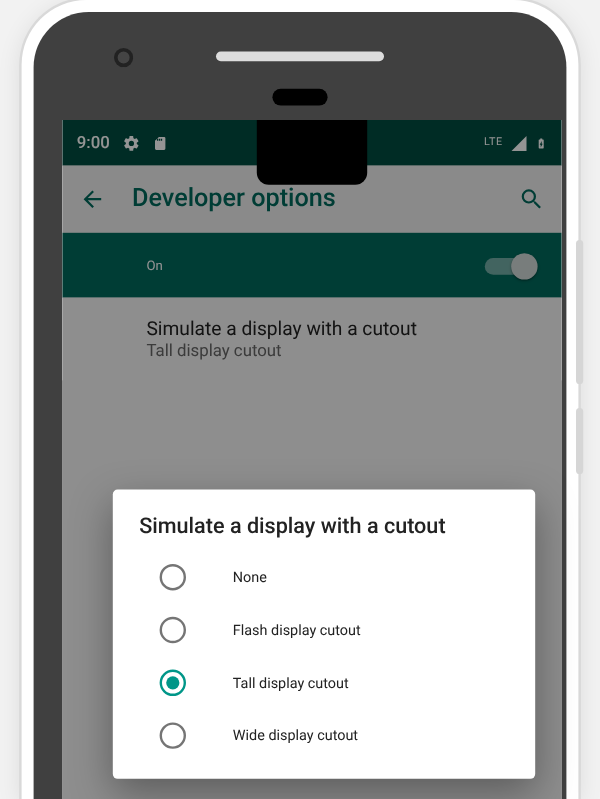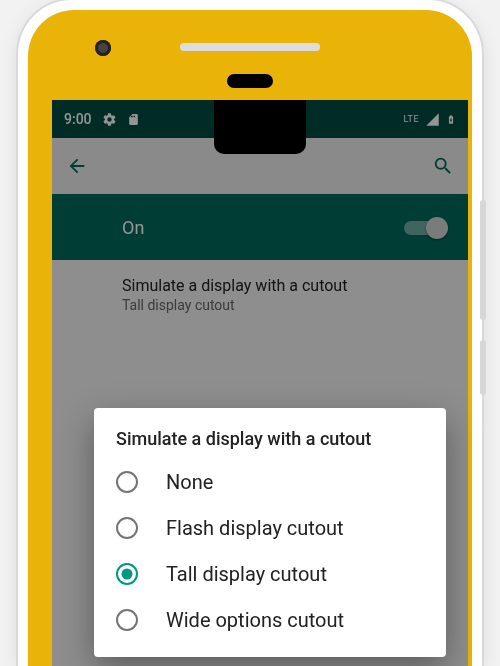--- a/index.html
+++ b/index.html
@@ -10,21 +10,21 @@
     position: absolute;
     left: 18px; top: 0;
     width: 464px; height: 666px;
     background: #fff;
     border-radius: 54px 54px 0 0;
     box-shadow: 0 0 0 2px #d9d9d9, 0 4px 20px rgba(0,0,0,.1);
   }
   .phone-inner {
     position: absolute;
     left: 10px; top: 10px; right: 10px; bottom: 0;
-    background: #eab308;
+    background: #404040;
     border-radius: 46px 46px 0 0;
   }
   .side-btn {
     position: absolute;
     right: -4px;
     width: 6px;
     background: #d6d6d6;
     border-radius: 3px;
   }
   .side-btn.a { top: 200px; height: 120px; }
@@ -91,26 +91,26 @@
     gap: 22px;
   }
   .app-title {
     color: #00695c;
     font-size: 21px;
     font-weight: 500;
   }
   .app-bar .search { margin-left: auto; }
 
   .toggle-row {
-    height: 66px;
+    height: 54px;
     background: #00695c;
     color: #fff;
     display: flex; align-items: center;
     padding: 0 20px 0 70px;
-    font-size: 18px;
+    font-size: 11px;
   }
   .switch {
     margin-left: auto;
     width: 44px; height: 24px; position: relative;
   }
   .switch-track {
     position: absolute; left: 0; top: 6px;
     width: 40px; height: 14px;
     background: rgba(255,255,255,.45);
     border-radius: 7px;
@@ -145,23 +145,23 @@
     box-shadow: 0 12px 34px rgba(0,0,0,.35);
     z-index: 10;
     padding: 20px 0 14px 0;
   }
   .dialog-title {
     font-size: 18px; font-weight: 500; color: #222;
     padding: 0 22px 10px 22px;
   }
   .opt {
     display: flex; align-items: center;
-    gap: 28px;
-    padding: 11px 22px;
-    font-size: 20px; color: #222;
+    gap: 39px;
+    padding: 11px 39px;
+    font-size: 12px; color: #222;
     cursor: pointer;
   }
   .radio {
     width: 22px; height: 22px;
     border: 2.4px solid #757575;
     border-radius: 50%;
     position: relative;
     flex-shrink: 0;
   }
   .radio.selected {
@@ -217,20 +217,21 @@
           </span>
         </div>
       </div>
 
       <div class="app-bar">
         <span class="icon">
           <svg width="22" height="22" viewBox="0 0 24 24" fill="#00695c">
               <path d="M20 11H7.83l5.59-5.59L12 4l-8 8 8 8 1.41-1.41L7.83 13H20z"></path>
             </svg>
         </span>
+        <span class="app-title">Developer options</span>
         <span class="icon search">
           <svg width="22" height="22" viewBox="0 0 24 24" fill="#00695c">
               <path d="M15.5 14h-.79l-.28-.27a6.471 6.471 0 0 0 1.57-4.23 6.5 6.5 0 1 0-6.5 6.5 6.471 6.471 0 0 0 4.23-1.57l.27.28v.79l5 4.99L20.49 19zm-6 0a4.5 4.5 0 1 1 4.5-4.5 4.494 4.494 0 0 1-4.5 4.5z"></path>
             </svg>
         </span>
       </div>
 
       <div class="toggle-row">
         <span>On</span>
         <div class="switch">
@@ -265,15 +266,15 @@
   <div class="opt">
     <span class="radio"></span>
     <span>Flash display cutout</span>
   </div>
   <div class="opt">
     <span class="radio selected"></span>
     <span>Tall display cutout</span>
   </div>
   <div class="opt">
     <span class="radio"></span>
-    <span>Wide options cutout</span>
+    <span>Wide display cutout</span>
   </div>
 </div>
 
 </body></html>

